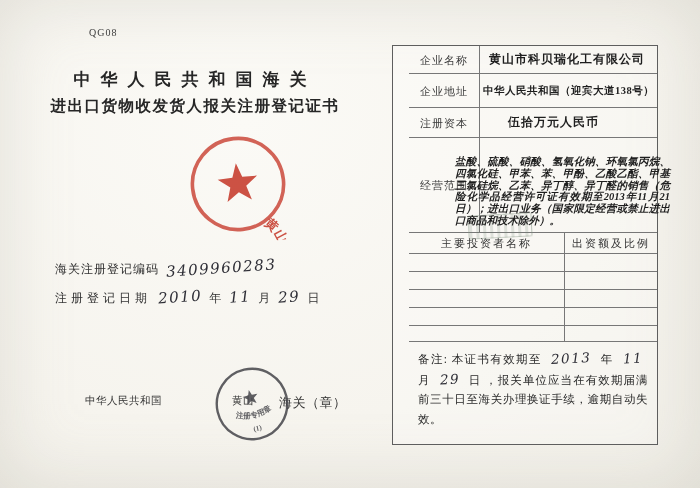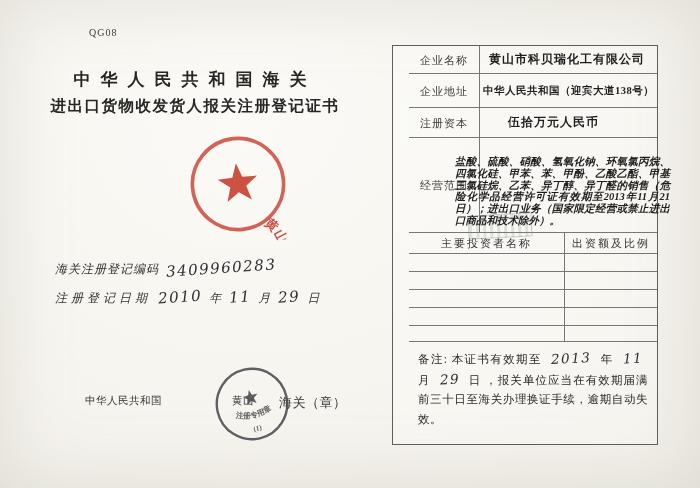--- a/index.html
+++ b/index.html
@@ -14,21 +14,21 @@
     color:#2c2c2c;
   }
   .abs{position:absolute;}
   
   .form-code{left:52px;top:27px;font-size:10px;font-weight:normal;letter-spacing:1px;color:#3c3c3c;margin-left:37px;}
   .title-wrap{left:28px;top:68px;width:334px;text-align:center;}
   .title-l1{font-size:17px;font-weight:600;letter-spacing:10px;color:#262626;white-space:nowrap;}
   .title-l2{font-size:15.5px;font-weight:600;letter-spacing:1.5px;margin-top:5px;color:#262626;white-space:nowrap;}
   .code-line{left:55px;top:259px;font-size:12px;white-space:nowrap;}
   .date-line{left:55px;top:288px;font-size:12px;white-space:nowrap;}
-  .printed-label{letter-spacing:1px;color:#333;font-style:italic;}
+  .printed-label{letter-spacing:1px;color:#333;}
   .spaced{letter-spacing:4px;}
   .hand{
     font-family:"DejaVu Serif",serif;font-style:italic;
     display:inline-block;transform:rotate(-4deg);
     font-size:15px;letter-spacing:1.5px;color:#2e2e36;
     margin:0 4px;
   }
   .issuer-prefix{left:85px;top:394px;font-size:10.5px;letter-spacing:.5px;color:#333;}
   .issuer-fill{left:232px;top:394px;font-size:10.5px;letter-spacing:.5px;color:#333;}
   .issuer-suffix{left:279px;top:394px;font-size:13px;letter-spacing:.5px;color:#333;}

